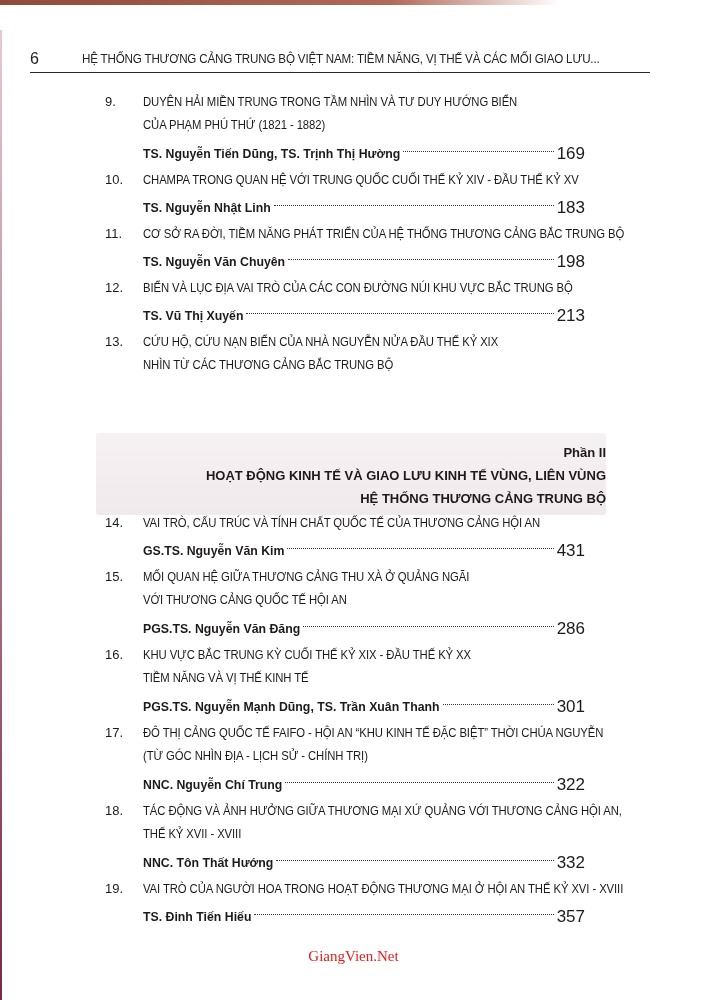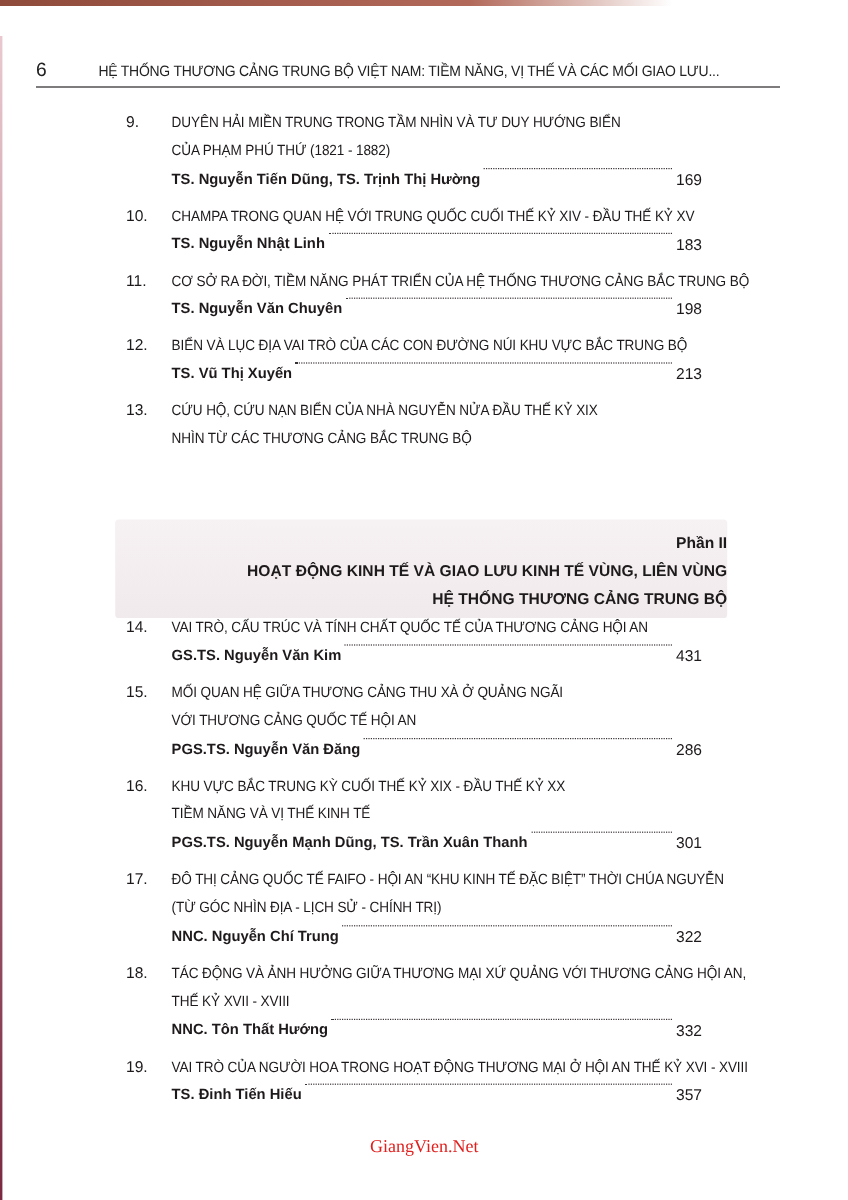--- a/index.html
+++ b/index.html
@@ -31,31 +31,31 @@
   .entry { margin-bottom:6px; }
   .line {
     display:flex; align-items:baseline; height:24px; font-size:12.3px;
   }
   .num { width:38px; flex:none; font-size:13px; }
   .title {
     white-space:nowrap; transform:scaleX(0.92); transform-origin:left center;
     letter-spacing:-0.1px;
   }
   .author-line {
-    display:flex; align-items:flex-start; height:24px; padding-left:38px;
+    display:flex; align-items:center; height:24px; padding-left:38px;
     font-size:12.3px;
   }
   .author {
     font-weight:bold; white-space:nowrap; flex:none;
   }
   .leader {
     flex:1; border-bottom:1.5px dotted #3a3335; margin:0 3px; height:1px;
     transform:translateY(-3px);
   }
-  .page { flex:none; font-size:13px; }
+  .page { flex:none; font-size:17px; }
   .part-box {
     position:absolute; left:96px; top:433px; width:510px; height:82px;
     background:linear-gradient(180deg,#f6f1f3,#f1eaed);
     border-radius:3px;
     text-align:right; font-weight:bold; font-size:13px; color:#1d1a1b;
   }
   .part-box div { height:23px; line-height:23px; white-space:nowrap; }
   .part-label { margin-top:8px; }
   .toc2 { position:absolute; left:105px; top:515px; width:480px; }
   .watermark {

